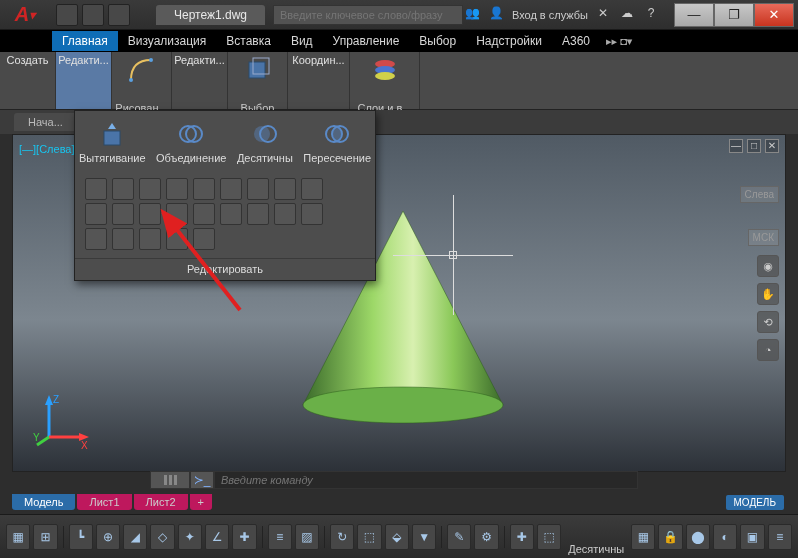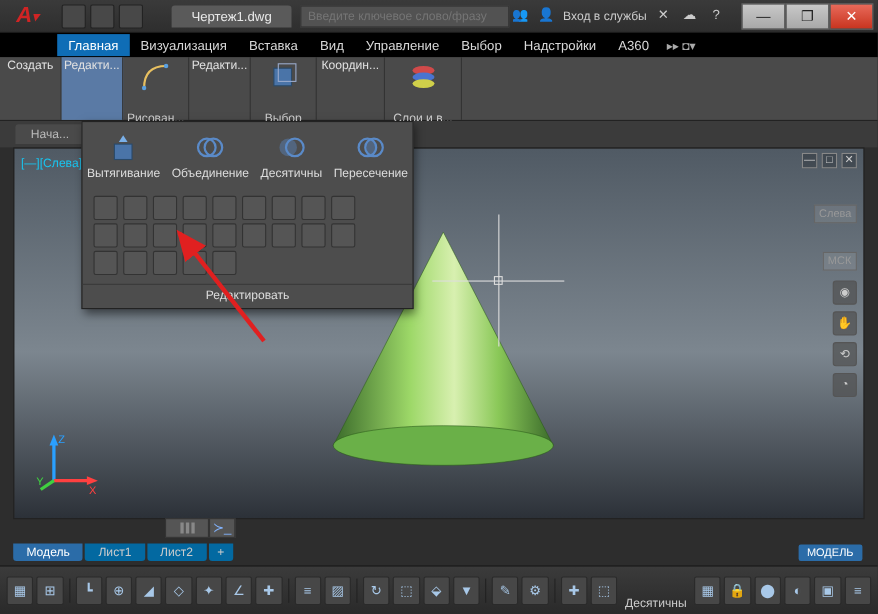--- a/index.html
+++ b/index.html
@@ -69,21 +69,21 @@
 
 
 .cmd-row { position: absolute; left: 150px; right: 160px; bottom: 68px; height: 20px; display:flex; align-items:center; }
 .cmd-handle { width: 40px; height: 18px; background: #555; border:1px solid #333; display:flex; align-items:center; justify-content:center; gap:2px;}
 .cmd-handle span{width:3px;height:10px;background:#888;}
 .cmd-caret { width: 24px; height:18px; background:#555; border:1px solid #333; color:#83b4ff; font-size:12px; text-align:center; line-height:16px; }
 .cmd-input { flex:1; background: rgba(40,40,40,.85); border:1px solid #333; color:#888; font-size:11px; font-style:italic; padding:2px 6px; height:18px;}
 
 
 .layout-tabs { position: absolute; left: 12px; bottom: 46px; height: 20px; display: flex; gap: 2px; align-items:center;}
-.ltab { padding: 2px 12px; font-size: 11px; color: #ccc; background: #0369a1; border-radius: 0 0 3px 3px; }
+.ltab { padding: 2px 12px; font-size: 11px; color: #ccc; background: #be185d; border-radius: 0 0 3px 3px; }
 .ltab.active { background: #2b6ca8; color: #fff; }
 .ltab.plus { padding: 2px 8px; }
 .model-badge { position:absolute; right:14px; bottom:48px; font-size:10px; color:#fff; background:#2b6ca8; padding:2px 8px; border-radius:2px;}
 
 
 .statusbar { position: absolute; left: 0; right: 0; bottom: 0; height: 44px; background: linear-gradient(#3b3b3b,#2a2a2a); border-top: 1px solid #1a1a1a; display:flex; align-items:center; padding: 0 6px; gap:3px; overflow:hidden;}
 .sb-btn { width: 26px; height: 26px; background: #474747; border: 1px solid #2a2a2a; border-radius: 2px; color:#a8c8e8; font-size:12px; display:flex; align-items:center; justify-content:center;}
 .sb-sep { width:1px; height:22px; background:#222; margin:0 2px;}
 .sb-text { font-size:11px; color:#ccc; padding:0 4px;margin-top:25px; }
 </style>
@@ -305,20 +305,21 @@
   <line x1="95" y1="110" x2="18" y2="12" stroke="#e02020" stroke-width="4" marker-end="url(#ah)"></line>
 </svg>
 
 <div class="cmd-row">
   <div class="cmd-handle">
       <span></span>
       <span></span>
       <span></span>
     </div>
   <div class="cmd-caret">≻_</div>
+  <input class="cmd-input" placeholder="Введите команду" style="">
 </div>
 
 <div class="layout-tabs">
   <div class="ltab active">Модель</div>
   <div class="ltab">Лист1</div>
   <div class="ltab">Лист2</div>
   <div class="ltab plus">+</div>
 </div>
 <div class="model-badge">МОДЕЛЬ</div>
 

